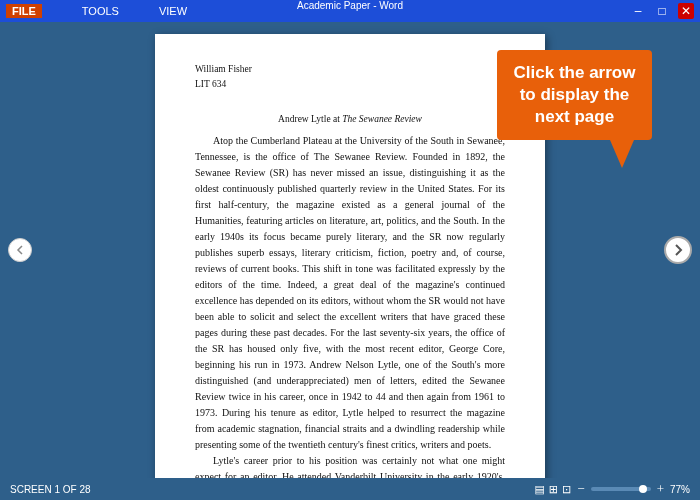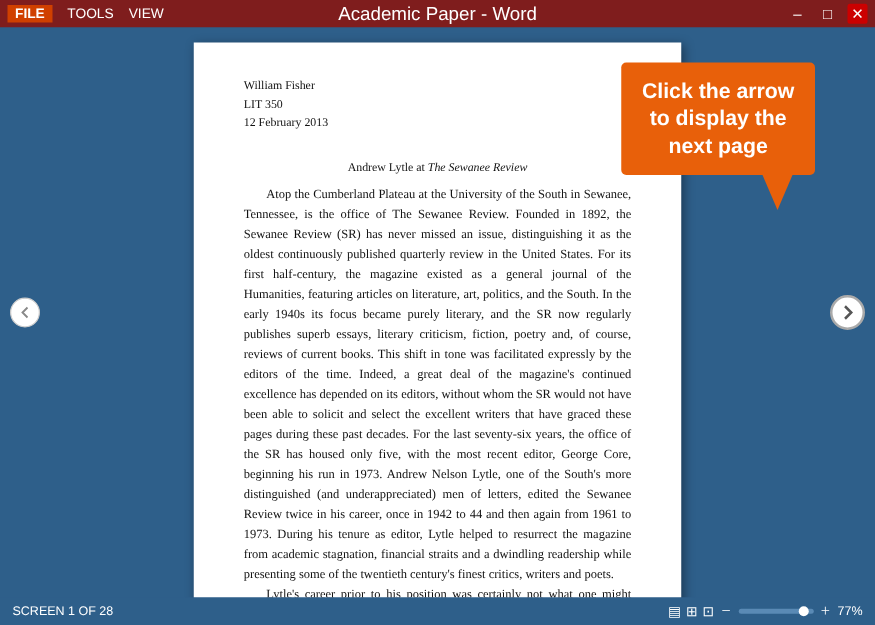--- a/index.html
+++ b/index.html
@@ -7,24 +7,23 @@
       width: 700px;
       height: 500px;
       overflow: hidden;
       background: #2e5f8a;
       font-family: 'Times New Roman', Times, serif;
       position: relative;
     }
 
     
     .title-bar {
-      background: #7f1d1d;
+      background: #1d4ed8;
       height: 22px;
       display: flex;
-      align-items: center;
       justify-content: space-between;
       padding: 0 6px;
     }
     .title-bar-left {
       display: flex;
       gap: 12px;
       align-items: center;
     }
     .title-bar-menu {
       color: white;
@@ -33,24 +32,25 @@
       font-weight: bold;
       background: #d04000;
       padding: 1px 6px;
       cursor: pointer;
     }
     .title-bar-item {
       color: white;
       font-size: 11px;
       font-family: Arial, sans-serif;
       cursor: pointer;
+      margin-left: 28px;
     }
     .title-bar-center {
       color: white;
-      font-size: 15px;
+      font-size: 10px;
       font-family: Arial, sans-serif;
       position: absolute;
       left: 50%;
       transform: translateX(-50%);
     }
     .title-bar-right {
       display: flex;
       gap: 8px;
       align-items: center;
     }
@@ -268,22 +268,21 @@
     <div class="page-nav-left">
       <svg width="10" height="10" viewBox="0 0 10 10">
         <polyline points="7,1 3,5 7,9" fill="none" stroke="#888" stroke-width="1.5"></polyline>
       </svg>
     </div>
 
     <div class="doc-page">
 
       <div class="doc-header">
         <p>William Fisher</p>
-        <p>LIT 350</p>
-        <p>12 February 2013</p>
+        <p>LIT 634</p>
       </div>
 
       <div class="doc-title">
         <span>Andrew Lytle at </span><span class="italic">The Sewanee Review</span>
       </div>
 
       <div class="doc-body">
         <p>Atop the Cumberland Plateau at the University of the South in Sewanee, Tennessee, is the office of The Sewanee Review. Founded in 1892, the Sewanee Review (SR) has never missed an issue, distinguishing it as the oldest continuously published quarterly review in the United States. For its first half-century, the magazine existed as a general journal of the Humanities, featuring articles on literature, art, politics, and the South. In the early 1940s its focus became purely literary, and the SR now regularly publishes superb essays, literary criticism, fiction, poetry and, of course, reviews of current books. This shift in tone was facilitated expressly by the editors of the time. Indeed, a great deal of the magazine's continued excellence has depended on its editors, without whom the SR would not have been able to solicit and select the excellent writers that have graced these pages during these past decades. For the last seventy-six years, the office of the SR has housed only five, with the most recent editor, George Core, beginning his run in 1973. Andrew Nelson Lytle, one of the South's more distinguished (and underappreciated) men of letters, edited the Sewanee Review twice in his career, once in 1942 to 44 and then again from 1961 to 1973. During his tenure as editor, Lytle helped to resurrect the magazine from academic stagnation, financial straits and a dwindling readership while presenting some of the twentieth century's finest critics, writers and poets.</p>
         <p>Lytle's career prior to his position was certainly not what one might expect for an editor. He attended Vanderbilt University in the early 1920's, making connections with several members of the Agrarian movement, an assortment of influential professors and new writers collaborating under the</p>
       </div>

